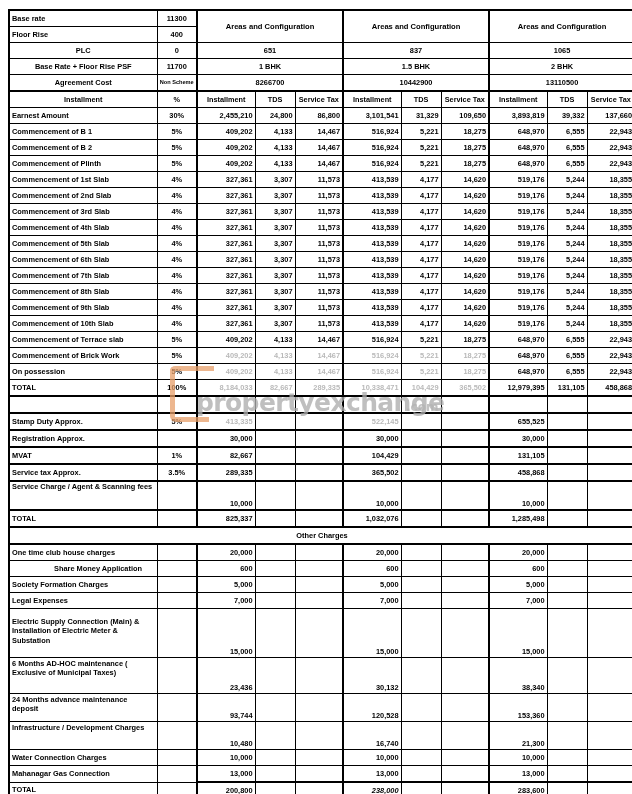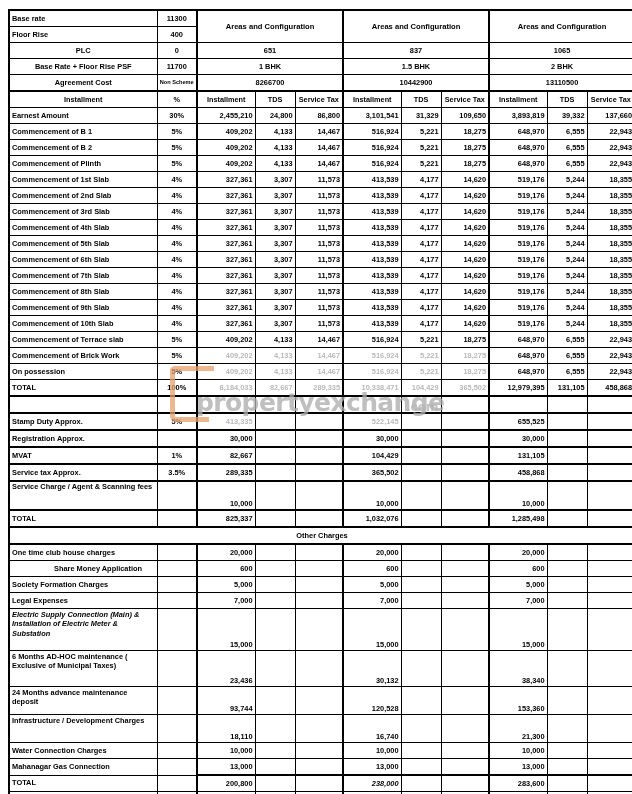--- a/index.html
+++ b/index.html
@@ -564,21 +564,21 @@
           <td class="rt b" style="height: 15px;"></td>
           <td class="rt b" style="height: 15px;"></td>
           <td class="rt b thickL" style="height: 15px;">7,000</td>
           <td class="rt b" style="height: 15px;"></td>
           <td class="rt b" style="height: 15px;"></td>
           <td class="rt b thickL" style="height: 15px;">7,000</td>
           <td class="rt b" style="height: 15px;"></td>
           <td class="rt b thickR" style="height: 15px;"></td>
         </tr>
         <tr>
-          <td class="lt b thickL" style="height: 40px; white-space: normal; vertical-align: top; padding-top: 1px; line-height: 1.25; font-style: italic;">Electric Supply Connection (Main) &amp; Installation of Electric Meter &amp; Substation</td>
+          <td class="lt b thickL" style="height: 40px; white-space: normal; vertical-align: top; padding-top: 8px; line-height: 1.25;">Electric Supply Connection (Main) &amp; Installation of Electric Meter &amp; Substation</td>
           <td style="height: 40px;"></td>
           <td class="rt b thickL" style="height: 40px; vertical-align: bottom; padding-bottom: 1px;">15,000</td>
           <td class="rt b" style="height: 40px; vertical-align: bottom; padding-bottom: 1px;"></td>
           <td class="rt b" style="height: 40px; vertical-align: bottom; padding-bottom: 1px;"></td>
           <td class="rt b thickL" style="height: 40px; vertical-align: bottom; padding-bottom: 1px;">15,000</td>
           <td class="rt b" style="height: 40px; vertical-align: bottom; padding-bottom: 1px;"></td>
           <td class="rt b" style="height: 40px; vertical-align: bottom; padding-bottom: 1px;"></td>
           <td class="rt b thickL" style="height: 40px; vertical-align: bottom; padding-bottom: 1px;">15,000</td>
           <td class="rt b" style="height: 40px; vertical-align: bottom; padding-bottom: 1px;"></td>
           <td class="rt b thickR" style="height: 40px; vertical-align: bottom; padding-bottom: 1px;"></td>
@@ -605,21 +605,21 @@
           <td class="rt b thickL" style="height: 26px; vertical-align: bottom; padding-bottom: 1px; margin-left: 33px;">120,528</td>
           <td class="rt b" style="height: 26px; vertical-align: bottom; padding-bottom: 1px;"></td>
           <td class="rt b" style="height: 26px; vertical-align: bottom; padding-bottom: 1px;"></td>
           <td class="rt b thickL" style="height: 26px; vertical-align: bottom; padding-bottom: 1px;">153,360</td>
           <td class="rt b" style="height: 26px; vertical-align: bottom; padding-bottom: 1px;"></td>
           <td class="rt b thickR" style="height: 26px; vertical-align: bottom; padding-bottom: 1px;"></td>
         </tr>
         <tr>
           <td class="lt b thickL" style="height: 26px; white-space: normal; vertical-align: top; padding-top: 1px; line-height: 1.25;">Infrastructure / Development Charges</td>
           <td style="height: 26px;"></td>
-          <td class="rt b thickL" style="height: 26px; vertical-align: bottom; padding-bottom: 1px;">18,110</td>
+          <td class="rt b thickL" style="height: 26px; vertical-align: bottom; padding-bottom: 1px;">10,480</td>
           <td class="rt b" style="height: 26px; vertical-align: bottom; padding-bottom: 1px;"></td>
           <td class="rt b" style="height: 26px; vertical-align: bottom; padding-bottom: 1px;"></td>
           <td class="rt b thickL" style="height: 26px; vertical-align: bottom; padding-bottom: 1px;">16,740</td>
           <td class="rt b" style="height: 26px; vertical-align: bottom; padding-bottom: 1px;"></td>
           <td class="rt b" style="height: 26px; vertical-align: bottom; padding-bottom: 1px;"></td>
           <td class="rt b thickL" style="height: 26px; vertical-align: bottom; padding-bottom: 1px;">21,300</td>
           <td class="rt b" style="height: 26px; vertical-align: bottom; padding-bottom: 1px;"></td>
           <td class="rt b thickR" style="height: 26px; vertical-align: bottom; padding-bottom: 1px;"></td>
         </tr>
         <tr>

